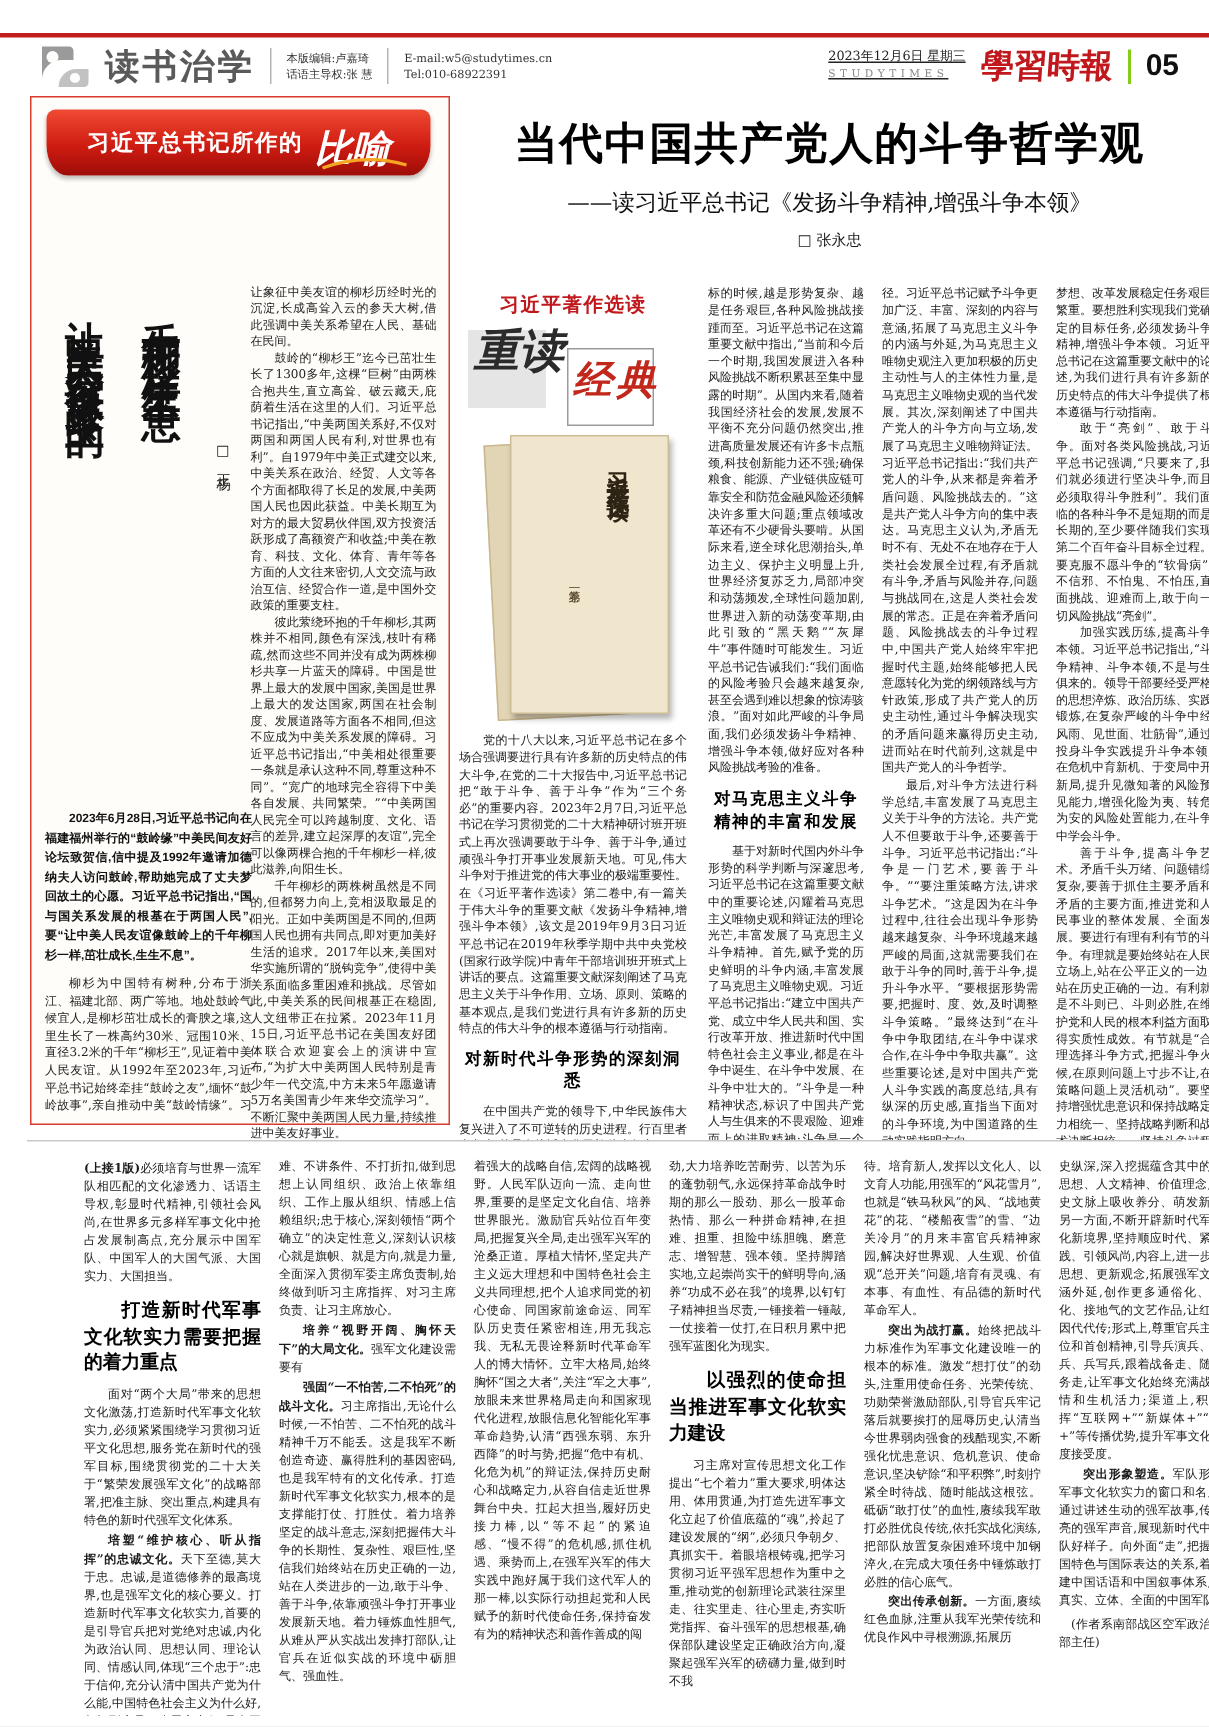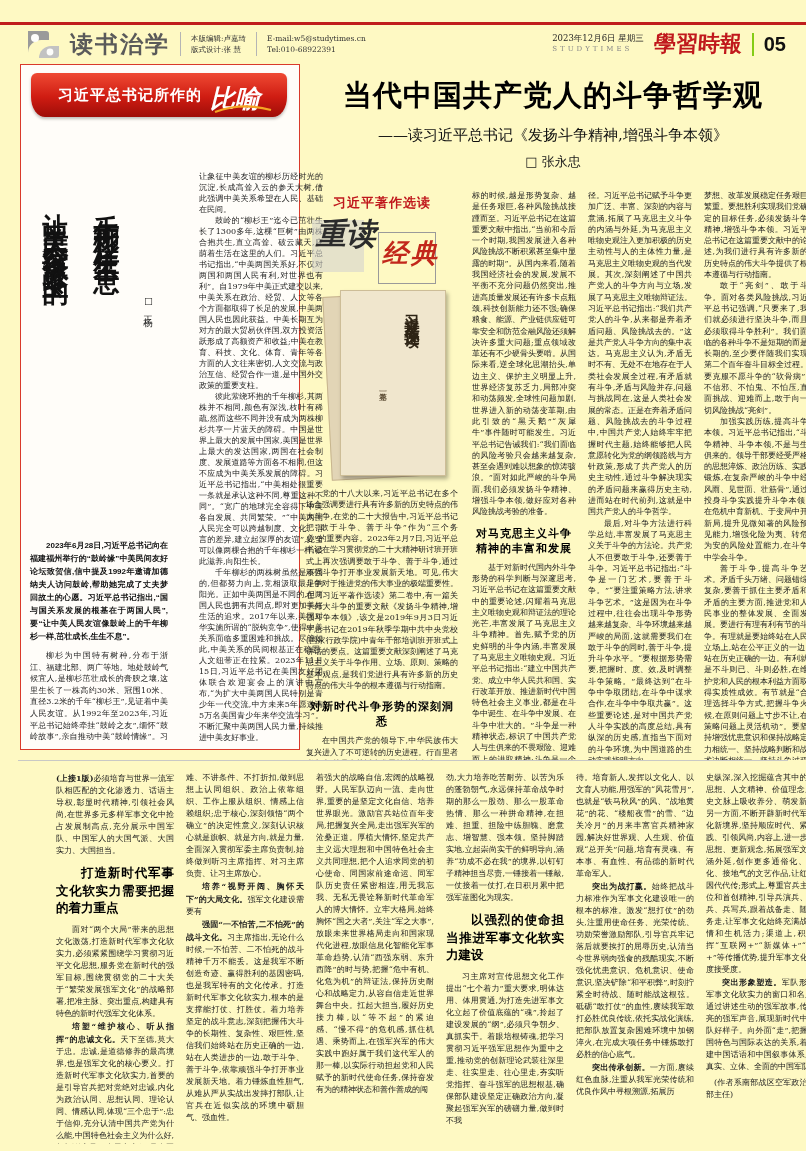--- a/index.html
+++ b/index.html
@@ -1,53 +1,53 @@
 <!DOCTYPE html>
 <html><head>
 <meta charset="utf-8">
 <style>
   html,body{margin:0;padding:0;background:#e8e8e4;}
-  #page{position:relative;width:806px;height:1151px;background:#fef9c3;margin:0 auto;overflow:hidden;
+  #page{position:relative;width:806px;height:1151px;background:#ffffff;margin:0 auto;overflow:hidden;
         font-family:"DejaVu Serif","Liberation Serif",serif;color:#1a1a1a;}
   .hei{font-family:"Liberation Sans","DejaVu Sans",sans-serif;}
   
   #topline{position:absolute;left:0;top:22px;width:806px;height:3px;background:#c01d1c;}
   #masthead{position:absolute;left:22px;top:28px;width:764px;height:32px;display:flex;align-items:center;}
   #mh-logo{width:40px;height:30px;margin-right:8px;}
   #mh-section{font-size:23px;font-weight:bold;color:#5a5a5a;letter-spacing:2px;}
   .mh-div{width:1px;height:24px;background:#b5b5b5;margin:0 10px;}
   .mh-small{font-size:7.5px;line-height:11px;color:#333;}
   #mh-right{margin-left:auto;display:flex;align-items:center;}
-  #mh-date{font-size:8.5px;line-height:11px;color:#222;text-align:left;margin-right:10px;}
+  #mh-date{font-size:8.5px;line-height:11px;color:#222;text-align:left;margin-right:10px;text-decoration:underline;}
   #mh-date .en{letter-spacing:3px;color:#888;font-size:7px;}
   #mh-brand{font-size:22px;font-weight:bold;color:#c0181c;transform:skewX(-4deg);letter-spacing:0px;margin-right:10px;}
   #mh-page{font-size:20px;font-weight:bold;color:#111;border-left:2px solid #84cc16;padding-left:10px;font-family:"Liberation Sans",sans-serif;}
   
   #leftbox{position:absolute;left:20px;top:64px;width:278px;height:684px;border:1.5px solid #d93a2b;background:#fffdf9;}
   #banner{position:absolute;left:10px;top:8px;width:256px;height:44px;
           background:linear-gradient(180deg,#ef4a33 0%,#cf1c12 55%,#9e0d08 100%);
           border-radius:6px 6px 14px 14px / 6px 6px 20px 20px;display:flex;align-items:center;justify-content:center;
           box-shadow:0 2px 3px rgba(0,0,0,.25);}
   #banner .pre{color:#fff;font-weight:bold;font-size:15px;letter-spacing:1px;}
   #banner .word{color:#fff;font-weight:bold;font-size:25px;font-style:italic;margin-left:8px;position:relative;top:3px;}
   #banner svg{position:absolute;right:14px;bottom:3px;}
   #vtitle{position:absolute;left:18px;top:128px;height:410px;display:flex;}
   .vt{writing-mode:vertical-rl;font-weight:bold;font-size:26px;letter-spacing:6px;color:#111;}
   #vt-left{margin-right:16px;}
   #vauthor{position:absolute;left:120px;top:230px;writing-mode:vertical-rl;font-size:9.5px;color:#222;letter-spacing:2px;}
   #intro{position:absolute;left:9px;top:474px;width:138px;font-size:8px;line-height:13px;font-weight:bold;
          text-align:justify;text-indent:2em;font-family:"Liberation Sans",sans-serif;color:#111;}
   #leftcol2{position:absolute;left:9px;top:585px;width:138px;height:92px;overflow:hidden;}
-  #leftcol3{position:absolute;left:146px;top:106px;width:124px;height:570px;overflow:hidden;margin-left:32px;}
+  #leftcol3{position:absolute;left:146px;top:124px;width:124px;height:570px;overflow:hidden;}
   .kai p{color:#222;}
   
   #main{position:absolute;left:306px;top:76px;width:494px;height:684px;}
   #m-title{font-size:29px;font-weight:bold;text-align:center;letter-spacing:1px;color:#000;}
   #m-sub{font-size:15px;text-align:center;margin-top:10px;color:#111;}
-  #m-author{font-size:13px;text-align:center;margin-top:8px;}
+  #m-author{font-size:10px;text-align:center;margin-top:8px;}
   #serieslabel{position:absolute;left:0;top:118px;width:152px;text-align:center;font-weight:bold;
                font-size:13px;color:#c0181c;font-family:"Liberation Sans",sans-serif;letter-spacing:1px;}
   #stamp{position:absolute;left:6px;top:138px;width:140px;height:72px;}
   #stamp .bg{position:absolute;left:0;top:6px;width:52px;height:52px;background:#cfcfcf;opacity:.55;}
   #stamp .w1{position:absolute;left:4px;top:0px;font-size:30px;font-weight:bold;font-style:italic;color:#2b2b2b;}
   #stamp .box2{position:absolute;left:66px;top:18px;width:56px;height:50px;border:1px solid #9a9a9a;}
   #stamp .w2{position:absolute;left:70px;top:22px;font-size:26px;font-weight:bold;font-style:italic;color:#c2271b;letter-spacing:3px;}
   #book{position:absolute;left:30px;top:214px;width:112px;height:188px;}
   #book .back{position:absolute;left:-9px;top:4px;width:106px;height:182px;background:#e2d5b6;border:1px solid #c8b68e;transform:rotate(-3deg);}
   #book .front{position:absolute;left:4px;top:0;width:104px;height:184px;background:#f0e6cd;border:1px solid #cdbd97;box-shadow:2px 3px 4px rgba(0,0,0,.3);}
@@ -82,21 +82,21 @@
     <svg id="mh-logo" viewBox="0 0 40 30">
       <path d="M6 2 h18 a3 3 0 0 1 3 3 v6 h-8 a13 13 0 0 0 -13 13 v-19 z" fill="#9a9a9a"></path>
       <circle cx="13" cy="9" r="4" fill="#fdfdfb"></circle>
       <path d="M17 29 a12 12 0 0 1 12 -12 h8 v9 a3 3 0 0 1 -3 3 z" fill="#c2c2c2"></path>
       <circle cx="28" cy="23" r="3.4" fill="#fdfdfb"></circle>
     </svg>
     <div id="mh-section" class="hei">读书治学</div>
     <div class="mh-div"></div>
     <div class="mh-small">
       <div>本版编辑:卢嘉琦</div>
-      <div>版式设计:张  慧</div>
+      <div>话语主导权:张  慧</div>
     </div>
     <div class="mh-div"></div>
     <div class="mh-small">
       <div>E-mail:w5@studytimes.cn</div>
       <div>Tel:010-68922391</div>
     </div>
     <div id="mh-right">
       <div id="mh-date">
         <div>2023年12月6日 星期三</div>
         <div class="en">STUDYTIMES</div>

